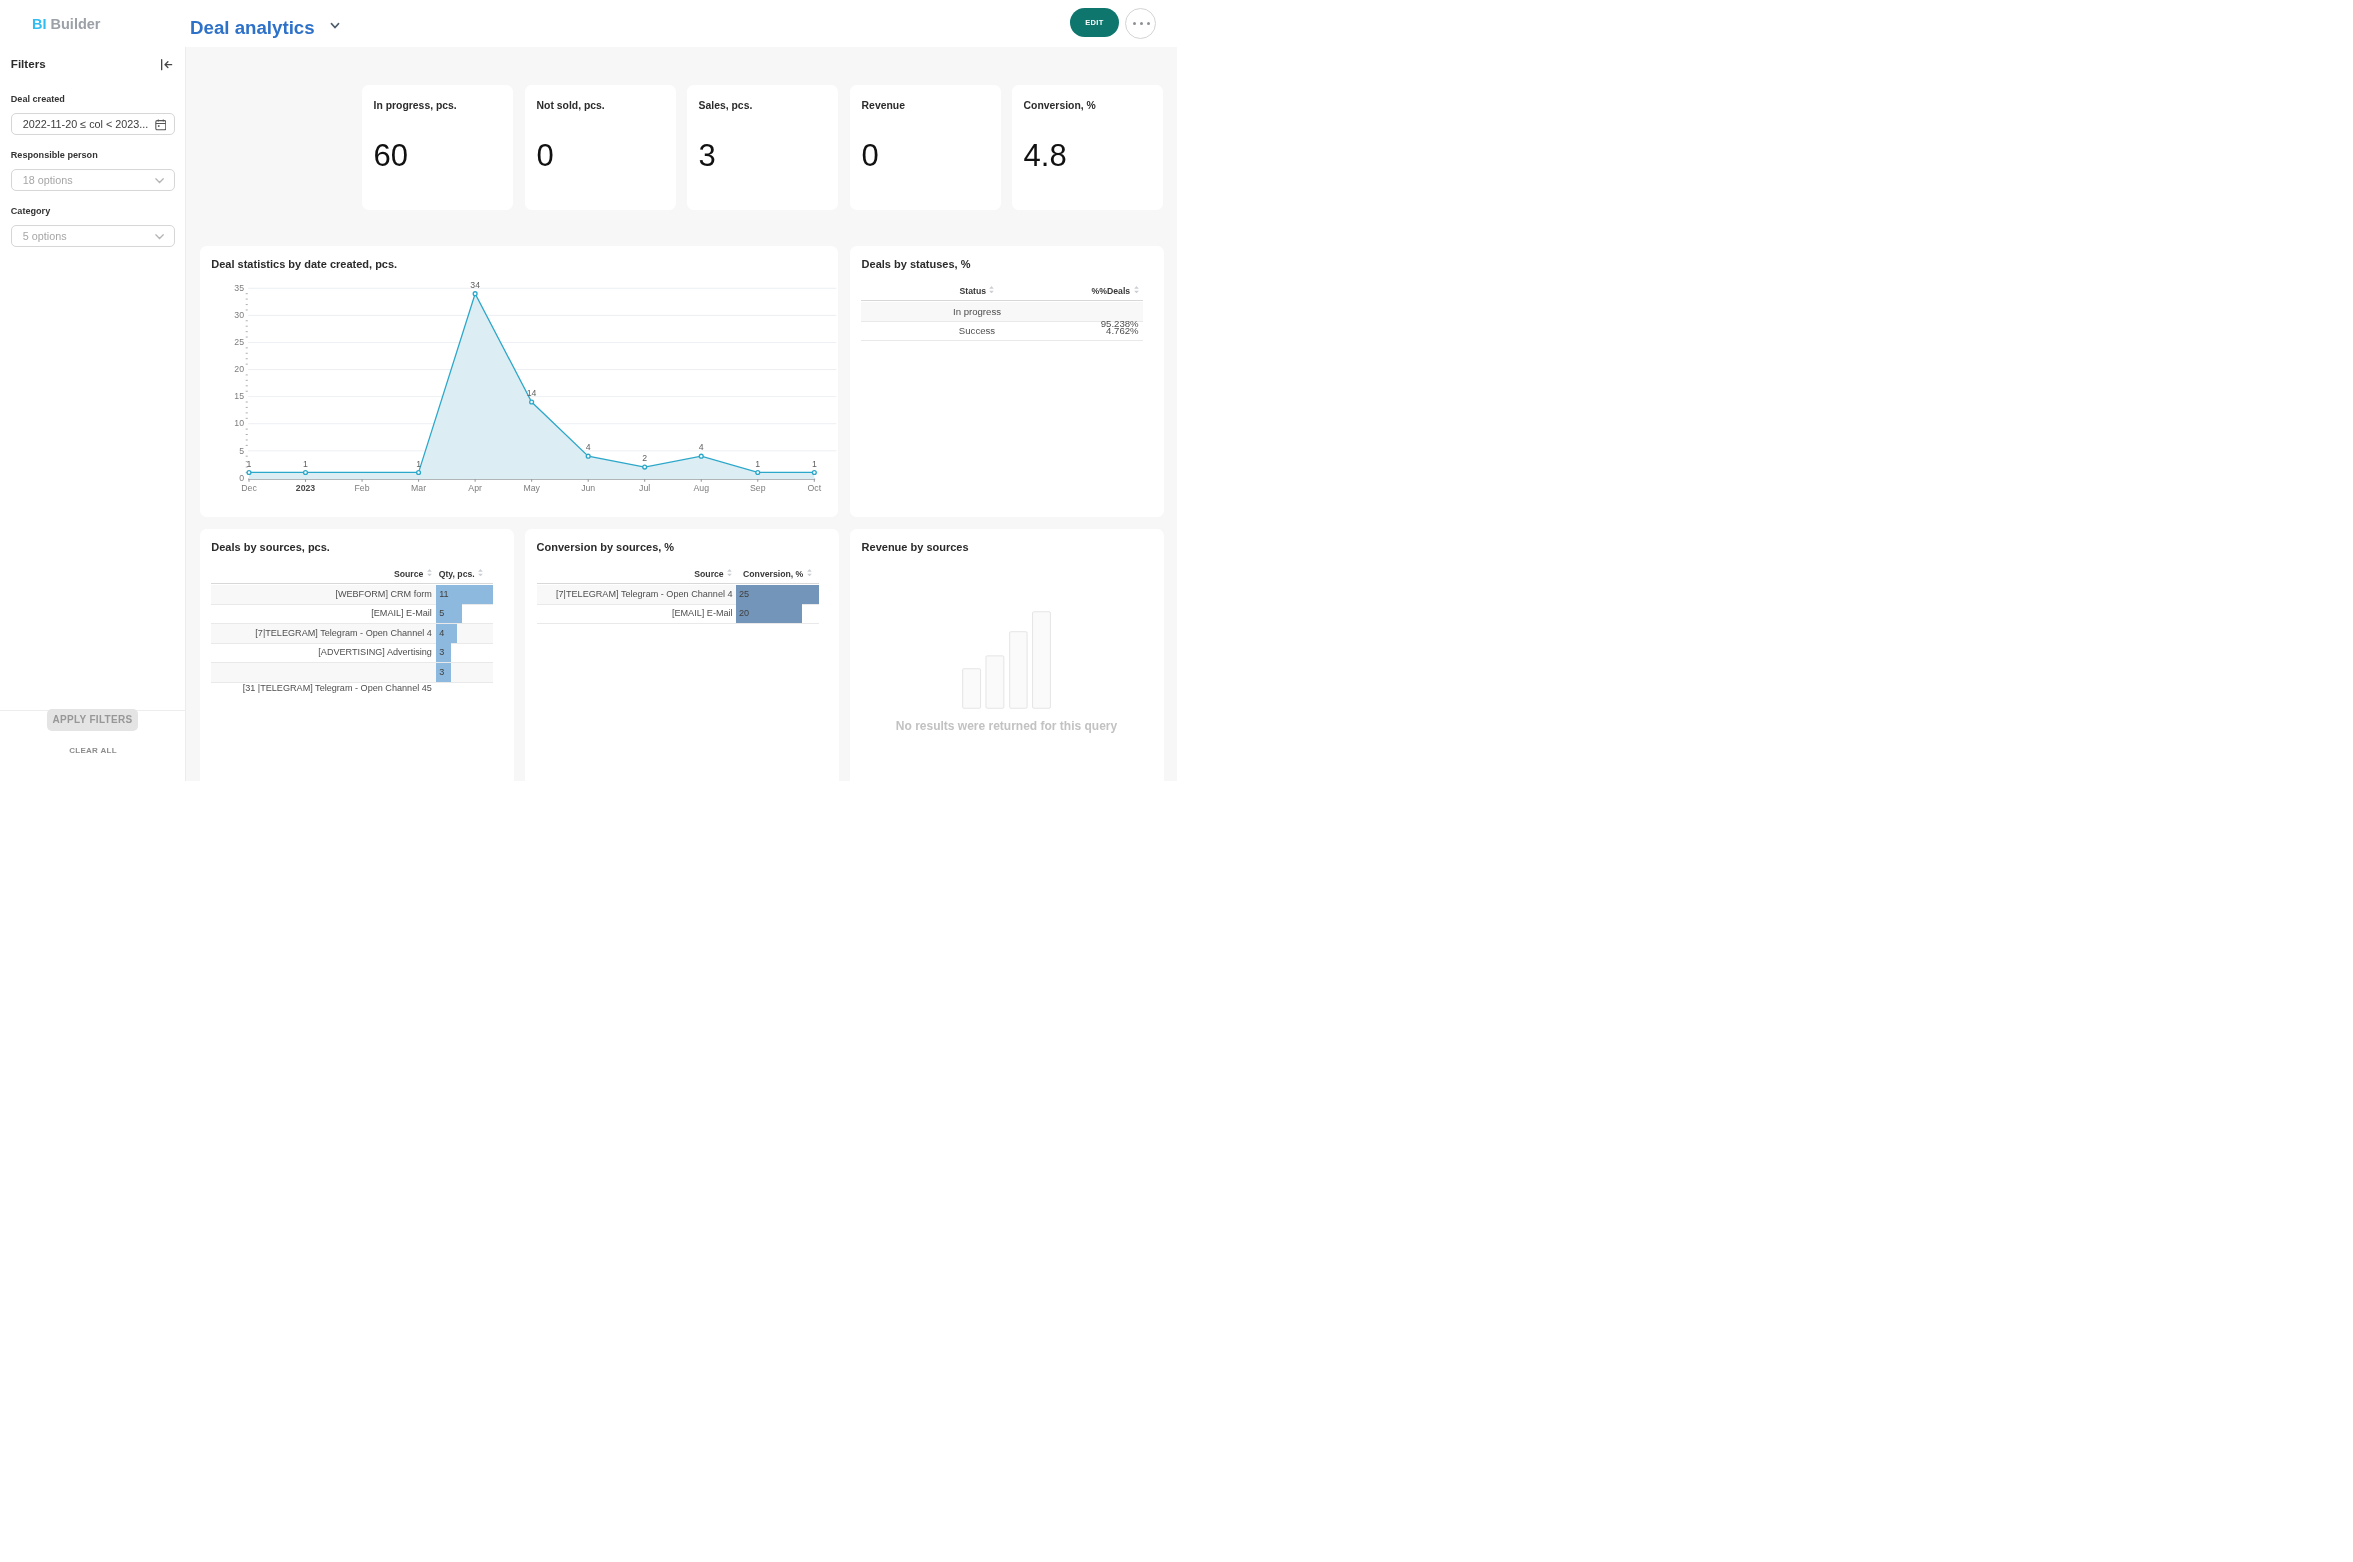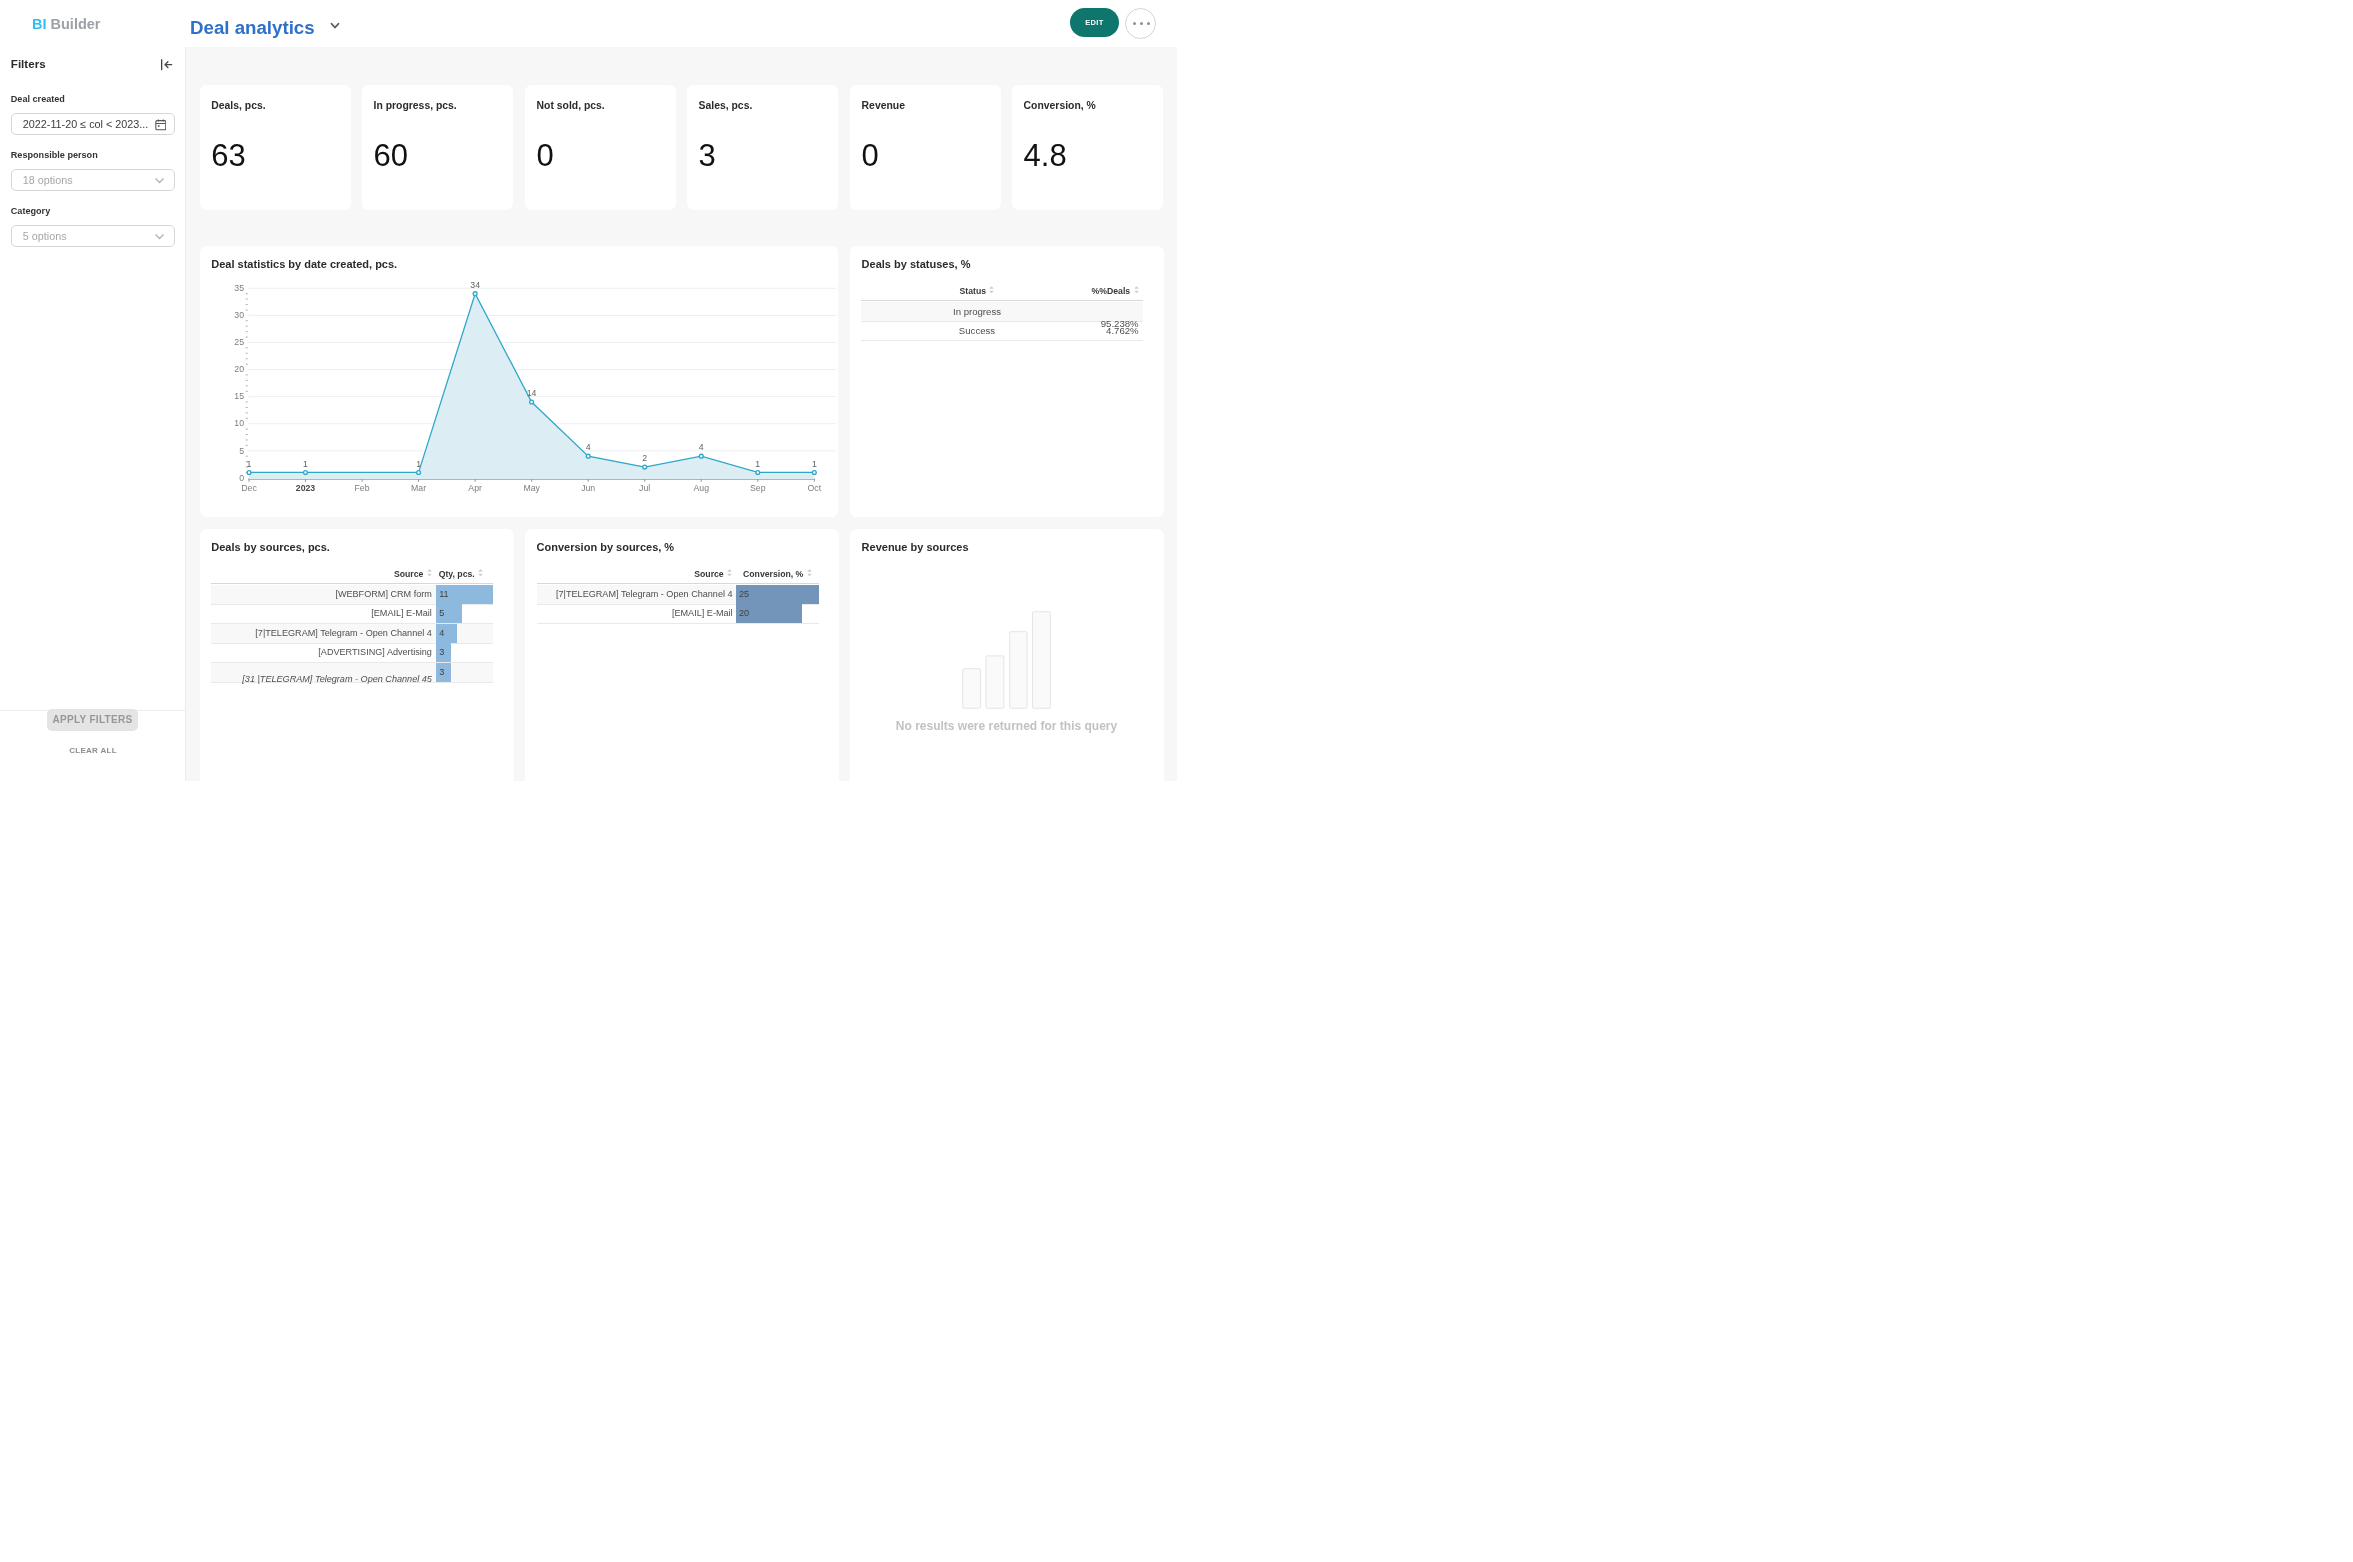--- a/index.html
+++ b/index.html
@@ -79,24 +79,20 @@
         <path d="M1 1 L5.5 5.5 L10 1" fill="none" stroke="#b5b5b5" stroke-width="1.6" stroke-linecap="round"></path>
       </svg>
   </div>
   <div id="sbline"></div>
   <div id="applybtn">APPLY FILTERS</div>
   <div id="clearall">CLEAR ALL</div>
 </div>
 
 <div id="main">
 
-  <div class="card" style="left:13.7px; top:38px; width:151px; height:125px;">
-      <div class="kpi-label">Deals, pcs.</div>
-      <div class="kpi-num">63</div>
-    </div>
   <div class="card" style="left:176px; top:38px; width:151px; height:125px;">
       <div class="kpi-label">In progress, pcs.</div>
       <div class="kpi-num">60</div>
     </div>
   <div class="card" style="left:339px; top:38px; width:151px; height:125px;">
       <div class="kpi-label">Not sold, pcs.</div>
       <div class="kpi-num">0</div>
     </div>
   <div class="card" style="left:501px; top:38px; width:151px; height:125px;">
       <div class="kpi-label">Sales, pcs.</div>
@@ -255,21 +251,21 @@
           <span style="position:absolute;left:3.3px;line-height:19.5px;font-size:9.1px;color:#3f3f3f;">4</span>
         </div>
     </div>
     <div class="trow" style="left:11.2px; top:114px; width:282px; height:19.5px;">
       <div class="tcell" style="right:61px; top:0; line-height:19.5px; white-space:nowrap;">[ADVERTISING] Advertising</div>
       <div class="bar" style="left:225px; width:15.6px; background:#8cb9dd;">
           <span style="position:absolute;left:3.3px;line-height:19.5px;font-size:9.1px;color:#3f3f3f;">3</span>
         </div>
     </div>
     <div class="trow alt" style="left:11.2px; top:134px; width:282px; height:19.5px;">
-      <div class="tcell" style="right:61px; top:7px; line-height:19.5px; white-space:nowrap;font-style:italic;">[31 |TELEGRAM] Telegram - Open Channel 45</div>
+      <div class="tcell" style="right:61px; top:16px; line-height:19.5px; white-space:nowrap;">[31 |TELEGRAM] Telegram - Open Channel 45</div>
       <div class="bar" style="left:225px; width:15.6px; background:#8cb9dd;">
           <span style="position:absolute;left:3.3px;line-height:19.5px;font-size:9.1px;color:#3f3f3f;">3</span>
         </div>
     </div>
   </div>
 
   <div class="card" id="convcard" style="left:339px; top:482px; width:314px; height:271px;">
     <div class="ctitle">Conversion by sources, %</div>
     <div class="thead-txt" style="right:107px; top:39px;">Source<svg class="sort" width="5" height="7.5" viewBox="0 0 6 9" style="margin-left:3.3px">
           <path d="M3 0 L5.8 3.4 H0.2 Z" fill="#ccd0d5"></path>

